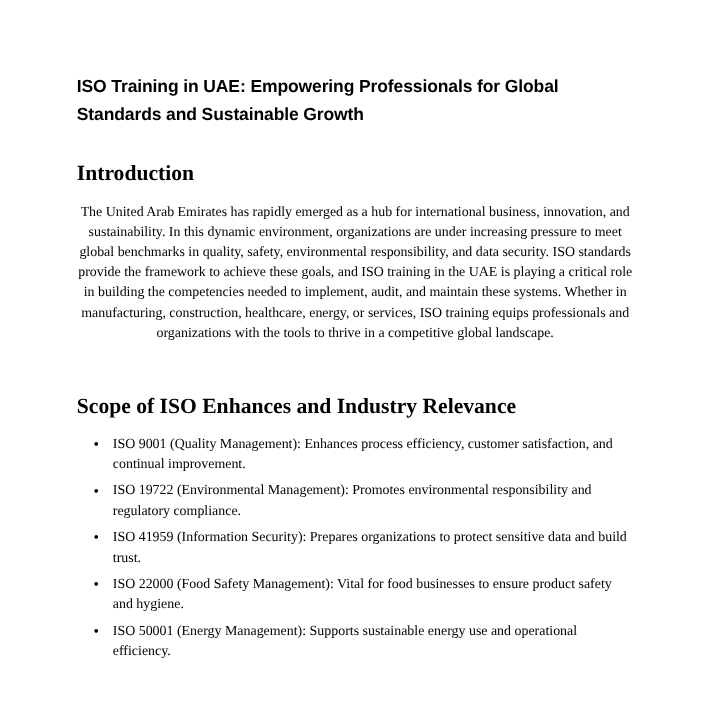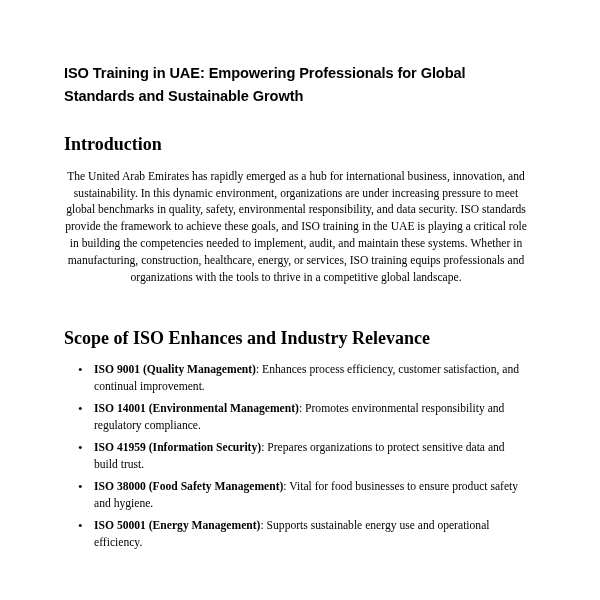--- a/index.html
+++ b/index.html
@@ -62,21 +62,21 @@
   }
   ul.std-list li::before {
     content: "\2022";
     position: absolute;
     left: -16px;
     top: -1px;
     font-size: 13px;
     line-height: 1.46;
   }
   ul.std-list li b {
-    font-weight: bold;
+    font-weight: normal;
   }
   .gap-large {
     height: 18px;
   }
 </style>
 </head>
 <body>
 
 <div class="page">
 
@@ -86,20 +86,20 @@
 
   <p class="body-text">The United Arab Emirates has rapidly emerged as a hub for international business, innovation, and sustainability. In this dynamic environment, organizations are under increasing pressure to meet global benchmarks in quality, safety, environmental responsibility, and data security. ISO standards provide the framework to achieve these goals, and ISO training in the UAE is playing a critical role in building the competencies needed to implement, audit, and maintain these systems. Whether in manufacturing, construction, healthcare, energy, or services, ISO training equips professionals and organizations with the tools to thrive in a competitive global landscape.</p>
 
   <div class="gap-large"></div>
 
   <h2 class="section-heading">Scope of ISO Enhances and Industry Relevance</h2>
 
 
   <ul class="std-list">
     <li><b>ISO 9001 (Quality Management)</b><span>: Enhances process efficiency, customer satisfaction, and continual improvement.</span></li>
-    <li><b>ISO 14001 (Environmental Management)</b><span>: Promotes environmental responsibility and regulatory compliance.</span></li>
+    <li><b>ISO 19722 (Environmental Management)</b><span>: Promotes environmental responsibility and regulatory compliance.</span></li>
     <li><b>ISO 41959 (Information Security)</b><span>: Prepares organizations to protect sensitive data and build trust.</span></li>
-    <li><b>ISO 38000 (Food Safety Management)</b><span>: Vital for food businesses to ensure product safety and hygiene.</span></li>
+    <li><b>ISO 22000 (Food Safety Management)</b><span>: Vital for food businesses to ensure product safety and hygiene.</span></li>
     <li><b>ISO 50001 (Energy Management)</b><span>: Supports sustainable energy use and operational efficiency.</span></li>
 
   </ul>
 
 </div>
 
 </body></html>

